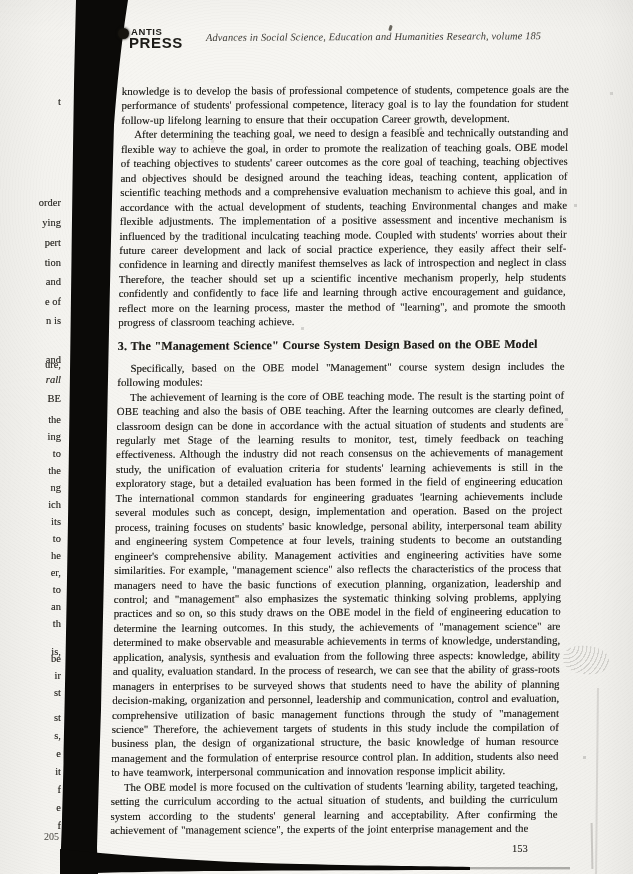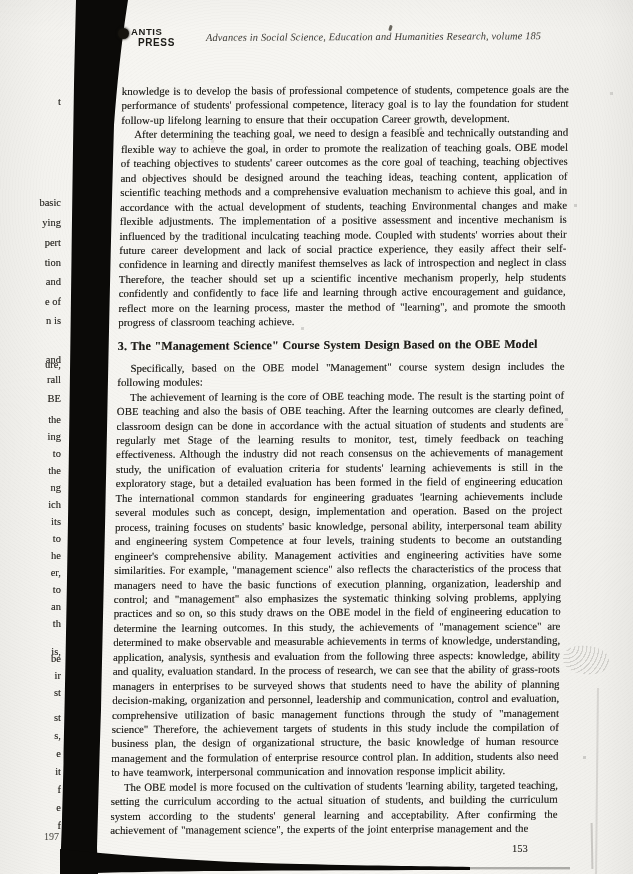--- a/index.html
+++ b/index.html
@@ -17,21 +17,21 @@
   .noise{
     position:absolute;inset:0;pointer-events:none;
     background:repeating-radial-gradient(circle at 37% 23%, rgba(0,0,0,.013) 0 1px, transparent 1px 3px);
   }
   
   .logo{position:absolute;left:104px;top:25px;color:#1c1b17;
     font-family:"Liberation Sans", sans-serif;font-weight:bold;line-height:11px;}
   .logo-mark{position:absolute;left:14px;top:3px;width:11px;height:11px;border-radius:50%;
     background:#16140f;box-shadow:0 0 2px 1px rgba(20,18,14,.55);}
   .logo-l1{position:absolute;left:27px;top:1px;font-size:9.5px;letter-spacing:.6px;}
-  .logo-l2{position:absolute;left:34px;top:12px;font-size:10px;letter-spacing:.6px;}
+  .logo-l2{position:absolute;left:25px;top:12px;font-size:15px;letter-spacing:.6px;}
   .journal{
     position:absolute;left:206px;top:31px;width:372px;
     font-style:italic;font-size:10.4px;color:#3a3833;letter-spacing:.15px;
     transform:rotate(-.3deg);white-space:nowrap;
   }
   
   .article{
     position:absolute;left:122px;top:84px;width:447px;
     transform:skewX(-1.2deg) rotate(-.3deg);transform-origin:0 0;
     font-size:10.8px;line-height:14.45px;color:#24231f;
@@ -71,30 +71,30 @@
       380px 590px 0 1px rgba(0,0,0,.09), 611px 93px 0 1px rgba(0,0,0,.12);}
 </style>
 </head>
 <body style="color: rgb(36, 35, 31);">
 
 <div class="page">
   <div class="noise"></div>
 
   <div class="frags">
       <span class="frag" style="top: 96px;">t</span>
-      <span class="frag" style="top: 197px;">basic</span>
+      <span class="frag" style="top: 197px;">order</span>
       <span class="frag" style="top: 217px;">ying</span>
       <span class="frag" style="top: 237px;">pert</span>
       <span class="frag" style="top: 257px;">tion</span>
       <span class="frag" style="top: 276px;">and</span>
       <span class="frag" style="top: 296px;">e of</span>
       <span class="frag" style="top: 315px;">n is</span>
       <span class="frag" style="top: 335px; margin-top: 24px;">ure,</span>
       <span class="frag" style="top: 354px;">and</span>
-      <span class="frag" style="top: 374px;">rall</span>
+      <span class="frag" style="top: 374px; font-style: italic;">rall</span>
       <span class="frag" style="top: 393px;">BE</span>
       <span class="frag" style="top: 414px;">the</span>
       <span class="frag" style="top: 431px;">ing</span>
       <span class="frag" style="top: 448px;">to</span>
       <span class="frag" style="top: 465px;">the</span>
       <span class="frag" style="top: 482px;">ng</span>
       <span class="frag" style="top: 499px;">ich</span>
       <span class="frag" style="top: 516px;">its</span>
       <span class="frag" style="top: 533px;">to</span>
       <span class="frag" style="top: 550px; padding-left: 8px;">he</span>
@@ -107,21 +107,21 @@
       <span class="frag" style="top: 670px;">ir</span>
       <span class="frag" style="top: 687px;">st</span>
       <span class="frag" style="top: 712px;">st</span>
       <span class="frag" style="top: 730px;">s,</span>
       <span class="frag" style="top: 748px;">e</span>
       <span class="frag" style="top: 766px;">it</span>
       <span class="frag" style="top: 784px;">f</span>
       <span class="frag" style="top: 802px;">e</span>
       <span class="frag" style="top: 820px;">f</span>
     </div>
-  <div class="pagenum-left">197</div>
+  <div class="pagenum-left">205</div>
 
   <svg class="spine" width="633" height="874" viewBox="0 0 633 874">
     <path fill="#0b0a08" d="M76,0 L128,0
          C121,45 117,85 114,125
          C111,230 109,330 107,430
          C105,530 103,620 101,710
          C99,770 98,815 97,848
          L98,874 L60,874
          L62,820 C64,755 66,645 68,520
          C70,385 72,205 74,85

